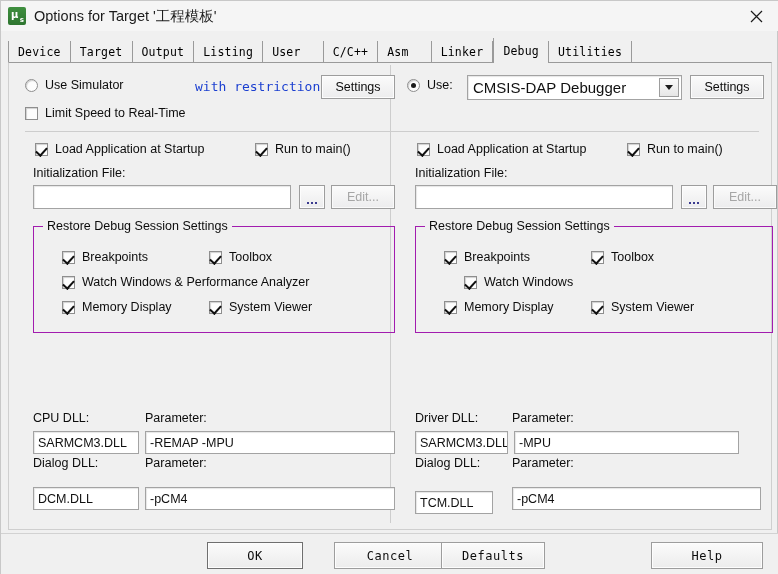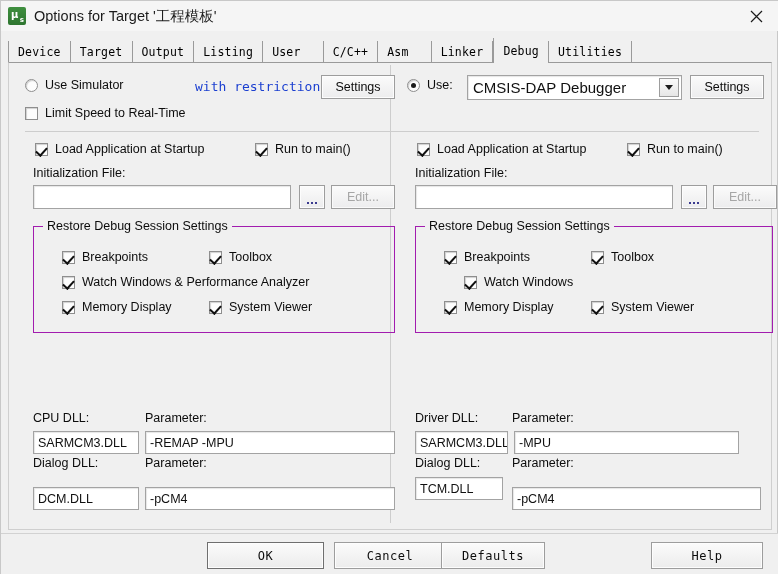--- a/index.html
+++ b/index.html
@@ -456,27 +456,27 @@
         </div>
       </div>
 
       <div class="lbl" style="position:absolute; left:16px; top:348px;">Driver DLL:</div>
       <div class="lbl" style="position:absolute; left:113px; top:348px;">Parameter:</div>
       <div class="txt" style="position:absolute; left:16px; top:368px; width:93px; height:23px;">SARMCM3.DLL</div>
       <div class="txt" style="position:absolute; left:115px; top:368px; width:225px; height:23px;">-MPU</div>
 
       <div class="lbl" style="position:absolute; left:16px; top:393px;">Dialog DLL:</div>
       <div class="lbl" style="position:absolute; left:113px; top:393px;">Parameter:</div>
-      <div class="txt" style="position:absolute; left:16px; top:414px; width:88px; height:23px;">TCM.DLL</div>
+      <div class="txt" style="position:absolute; left:16px; top:428px; width:78px; height:23px;">TCM.DLL</div>
       <div class="txt" style="position:absolute; left:113px; top:424px; width:249px; height:23px;">-pCM4</div>
     </div>
   </div>
 
   <div id="btnbar">
-    <div class="bbtn default" style="left:206px; width:117px;">
+    <div class="bbtn default" style="left:206px; width:96px;">
       <span>OK</span>
     </div>
     <div class="bbtn" style="left:333px; width:112px;">
       <span>Cancel</span>
     </div>
     <div class="bbtn" style="left:440px; width:104px;">
       <span>Defaults</span>
     </div>
     <div class="bbtn" style="left:650px; width:112px;">
       <span>Help</span>

